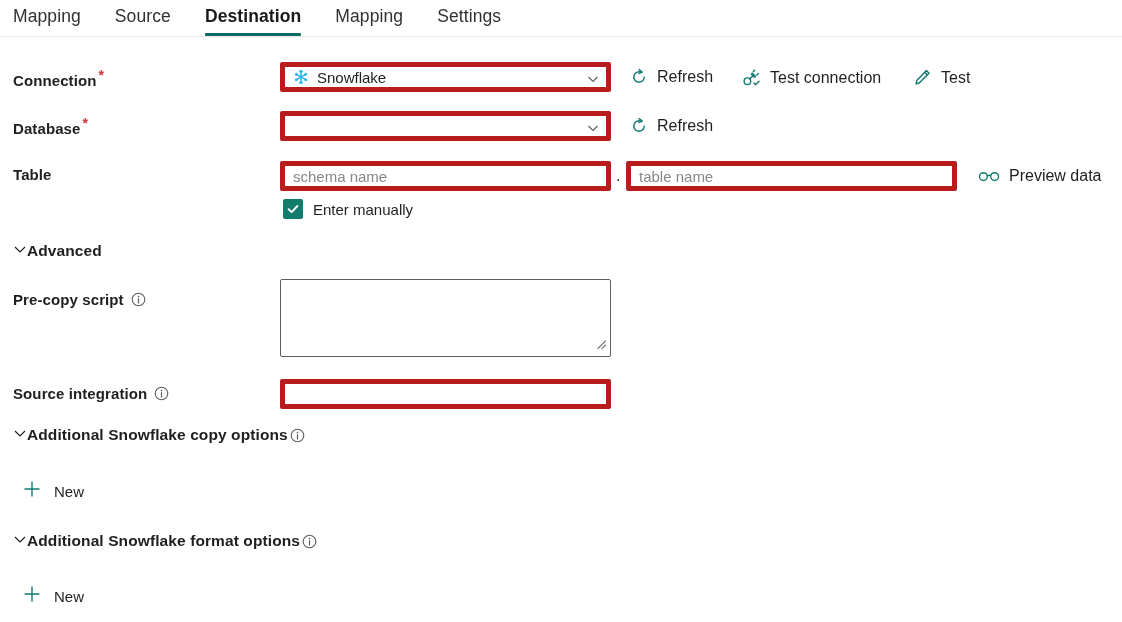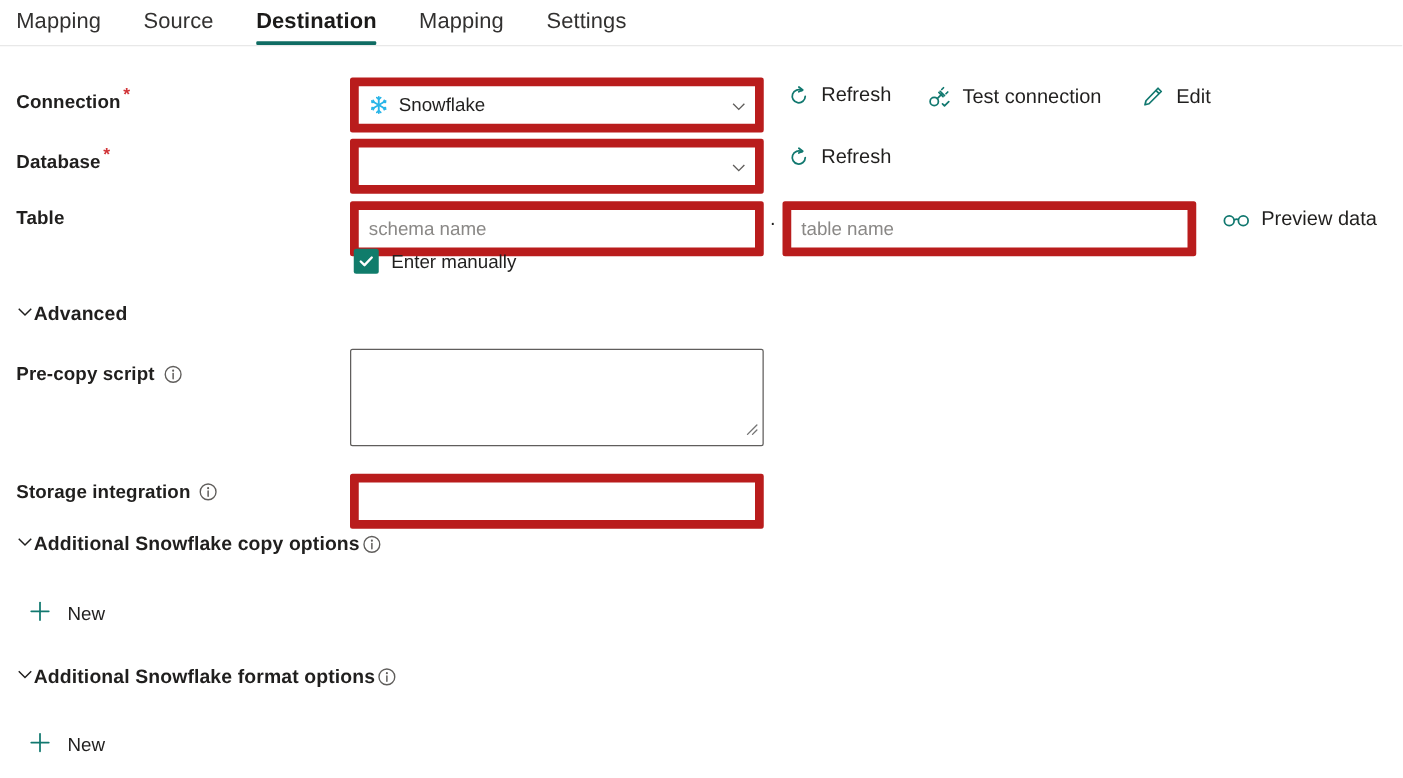--- a/index.html
+++ b/index.html
@@ -47,23 +47,23 @@
     color: #201f1e;
     font-weight: 600;
     letter-spacing: .1px;
     white-space: nowrap;
   }
   .req { color: #d13438; font-size: 14px; margin-left: 2px; vertical-align: super; line-height: 1; }
 
   .ctl-field {
     position: absolute;
     background: #fff;
-    border: 7px solid #b91c1c;
+    border: 5px solid #b91c1c;
     border-radius: 2px;
-    height: 44px;
+    height: 30px;
     display: flex; align-items: center;
     font-size: 15px;
     padding: 0 8px;
   }
   .ctl-field .val { color: #201f1e; }
   .ctl-field .ph { color: #8a8886; }
 
   .chev {
     position: absolute; right: 7px; top: 50%; transform: translateY(-50%);
     width: 12px; height: 12px;
@@ -214,21 +214,21 @@
 
       <div class="cmd" style="left:913px; top:31px;">
         <span class="ic">
           <svg width="19" height="19" viewBox="0 0 19 19">
             <g fill="none" stroke="#11786f" stroke-width="1.4" stroke-linejoin="round">
               <path d="M13.4 2.6 L16.0 5.2 L6.2 15.0 L3.0 15.8 L3.8 12.6 Z"></path>
               <line x1="11.7" y1="4.3" x2="14.3" y2="6.9"></line>
             </g>
           </svg>
         </span>
-        <span class="cmd-label">Edit</span>
+        <span class="cmd-label">Test</span>
       </div>
     </div>
 
     <div class="row">
       <div class="lbl" style="left:13px; top:79px;">
         <span>Database</span><span class="req">*</span>
       </div>
 
       <div class="ctl-field" style="left:280px; top:74px; width:331px;">
         <span class="val"></span>
@@ -316,21 +316,21 @@
               <line x1="10.5" y1="3.0" x2="3.0" y2="10.5"></line>
               <line x1="10.5" y1="7.0" x2="7.0" y2="10.5"></line>
             </g>
           </svg>
         </span>
       </div>
     </div>
 
     <div class="row">
       <div class="lbl lbl-inline" style="left:13px; top:348px;">
-        <span>Storage integration</span>
+        <span>Source integration</span>
         <span class="info-ic">
           <svg width="15" height="15" viewBox="0 0 15 15">
             <circle cx="7.5" cy="7.5" r="6.3" fill="none" stroke="#605e5c" stroke-width="1.1"></circle>
             <circle cx="7.5" cy="4.5" r="0.85" fill="#605e5c"></circle>
             <line x1="7.5" y1="6.7" x2="7.5" y2="11.0" stroke="#605e5c" stroke-width="1.2" stroke-linecap="round"></line>
           </svg>
         </span>
       </div>
 
       <div class="ctl-field" style="left:280px; top:342px; width:331px;">

